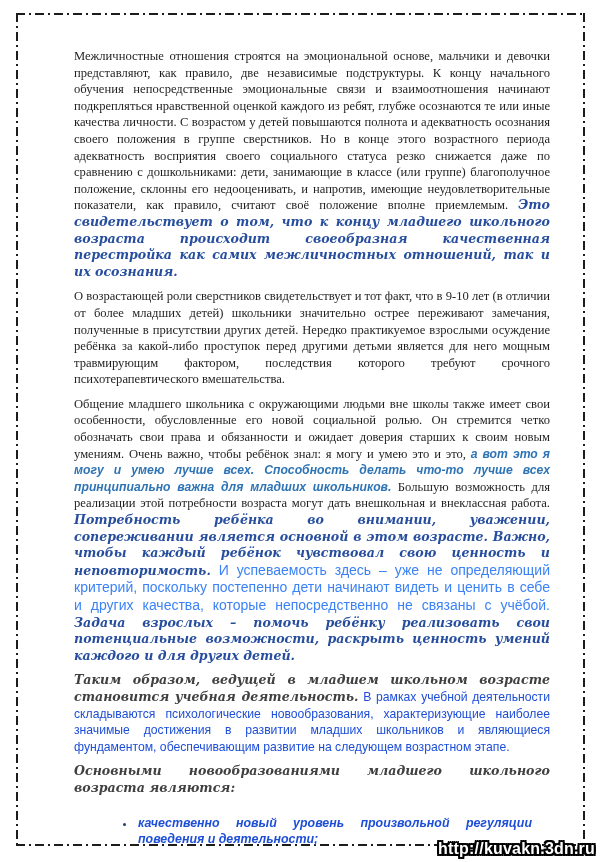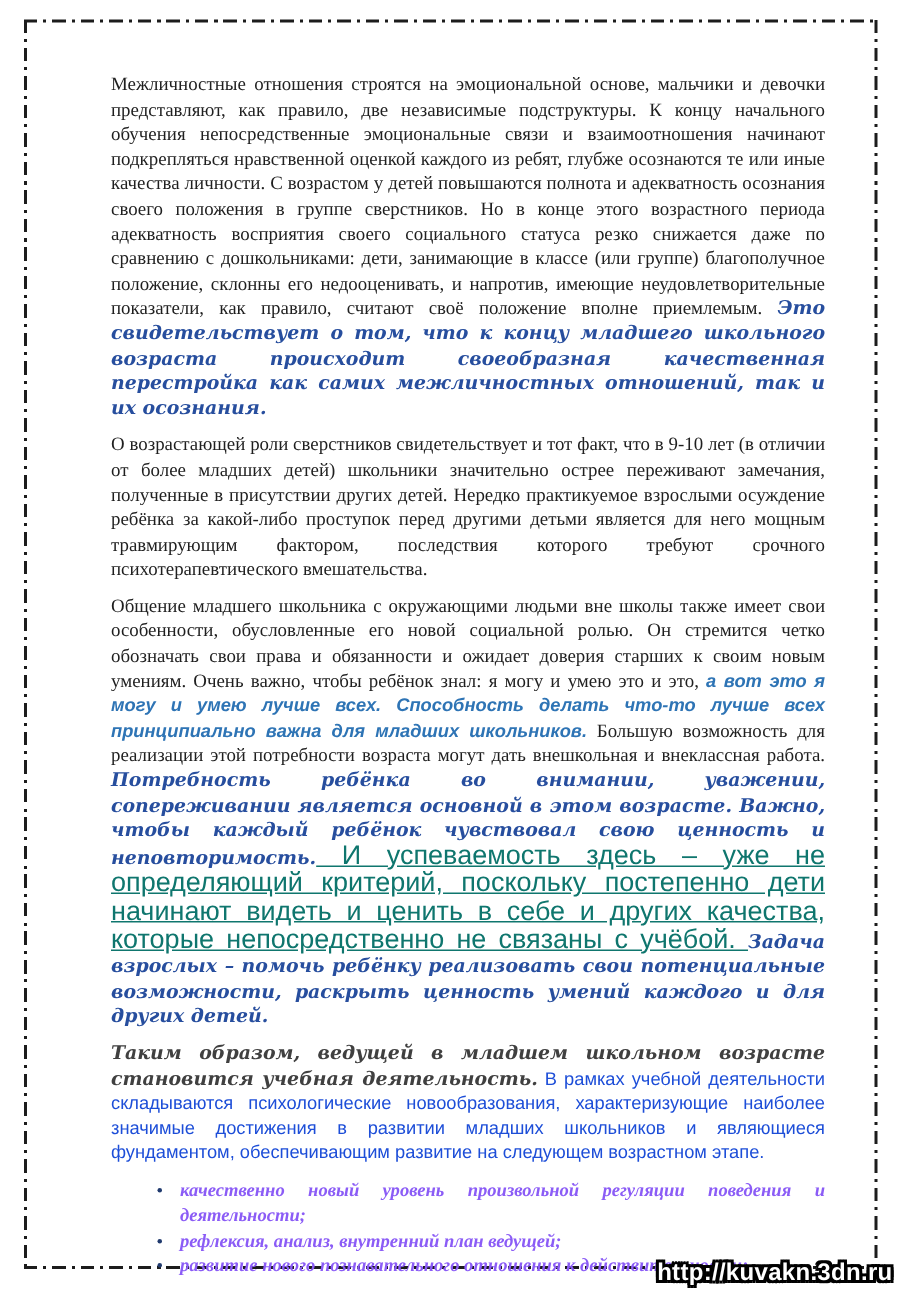--- a/index.html
+++ b/index.html
@@ -39,39 +39,39 @@
   .black-serif { color:#1f1f1f; font-family:"Liberation Serif", serif; }
   .blue-script {
     color:#274e9e; font-style:italic; font-weight:bold;
     font-family:"DejaVu Serif", serif;
   }
   .blue-sans {
     color:#2e74b5; font-style:italic; font-weight:bold;
     font-family:"Liberation Sans", sans-serif; font-size:12.2px;
   }
   .gray-sans {
-    color:#0f766e; font-family:"Liberation Sans", sans-serif; font-size:18px;text-decoration:underline;
+    color:#3b82f6; font-family:"Liberation Sans", sans-serif; font-size:14px;
   }
   .red-script {
     color:#404040; font-style:italic; font-weight:bold;
     font-family:"DejaVu Serif", serif;
   }
   .red-sans {
     color:#1d4ed8; font-family:"Liberation Sans", sans-serif; font-size:12.2px;
   }
   ul.newlist {
     margin:6px 0 0 0; padding:0 0 0 44px;
   }
   ul.newlist li {
     text-align:justify;
-    font-family:Liberation Serif, serif;
+    font-family:Liberation Sans, sans-serif;
     font-style:italic; font-weight:bold;
     font-size:12.4px; line-height:16.8px;
-    color:#8b5cf6;
-    margin:0; padding-left:2px;
+    color:#1d4ed8;
+    margin:18px; padding-left:2px;
   }
   ul.newlist li::marker { color:#203a6e; font-size:11px; }
 
   .watermark {
     position:absolute; right:5px; bottom:4px;
     font-family:"Liberation Sans", sans-serif;
     font-weight:900; font-size:16px; letter-spacing:0.2px;
     color:#ffffff;
     text-shadow:
       -2px 0 0 #000, 2px 0 0 #000, 0 -2px 0 #000, 0 2px 0 #000,
@@ -90,20 +90,21 @@
 <div class="content">
 
   <p class="para"><span class="run black-serif">Межличностные отношения строятся на эмоциональной основе, мальчики и девочки представляют, как правило, две независимые подструктуры. К концу начального обучения непосредственные эмоциональные связи и взаимоотношения начинают подкрепляться нравственной оценкой каждого из ребят, глубже осознаются те или иные качества личности. С возрастом у детей повышаются полнота и адекватность осознания своего положения в группе сверстников. Но в конце этого возрастного периода адекватность восприятия своего социального статуса резко снижается даже по сравнению с дошкольниками: дети, занимающие в классе (или группе) благополучное положение, склонны его недооценивать, и напротив, имеющие неудовлетворительные показатели, как правило, считают своё положение вполне приемлемым. </span><span class="run blue-script">Это свидетельствует о том, что к концу младшего школьного возраста происходит своеобразная качественная перестройка как самих межличностных отношений, так и их осознания.</span></p>
 
   <p class="para"><span class="run black-serif">О возрастающей роли сверстников свидетельствует и тот факт, что в 9-10 лет (в отличии от более младших детей) школьники значительно острее переживают замечания, полученные в присутствии других детей. Нередко практикуемое взрослыми осуждение ребёнка за какой-либо проступок перед другими детьми является для него мощным травмирующим фактором, последствия которого требуют срочного психотерапевтического вмешательства.</span></p>
 
   <p class="para"><span class="run black-serif">Общение младшего школьника с окружающими людьми вне школы также имеет свои особенности, обусловленные его новой социальной ролью. Он стремится четко обозначать свои права и обязанности и ожидает доверия старших к своим новым умениям. Очень важно, чтобы ребёнок знал: я могу и умею это и это, </span><span class="run blue-sans">а вот это я могу и умею лучше всех. Способность делать что-то лучше всех принципиально важна для младших школьников.</span><span class="run black-serif"> Большую возможность для реализации этой потребности возраста могут дать внешкольная и внеклассная работа. </span><span class="run blue-script">Потребность ребёнка во внимании, уважении, сопереживании является основной в этом возрасте. Важно, чтобы каждый ребёнок чувствовал свою ценность и неповторимость.</span><span class="run gray-sans"> И успеваемость здесь – уже не определяющий критерий, поскольку постепенно дети начинают видеть и ценить в себе и других качества, которые непосредственно не связаны с учёбой. </span><span class="run blue-script">Задача взрослых – помочь ребёнку реализовать свои потенциальные возможности, раскрыть ценность умений каждого и для других детей.</span></p>
 
   <p class="para"><span class="run red-script">Таким образом, ведущей в младшем школьном возрасте становится учебная деятельность.</span><span class="run red-sans"> В рамках учебной деятельности складываются психологические новообразования, характеризующие наиболее значимые достижения в развитии младших школьников и являющиеся фундаментом, обеспечивающим развитие на следующем возрастном этапе.</span></p>
 
+  <p class="para"><span class="run red-script">Основными новообразованиями младшего школьного возраста являются:</span></p>
 
   <ul class="newlist">
     <li>качественно новый уровень произвольной регуляции поведения и деятельности;</li>
     <li>рефлексия, анализ, внутренний план ведущей;</li>
     <li>развитие нового познавательного отношения к действительности;</li>
 
   </ul>
 
 </div>
 

